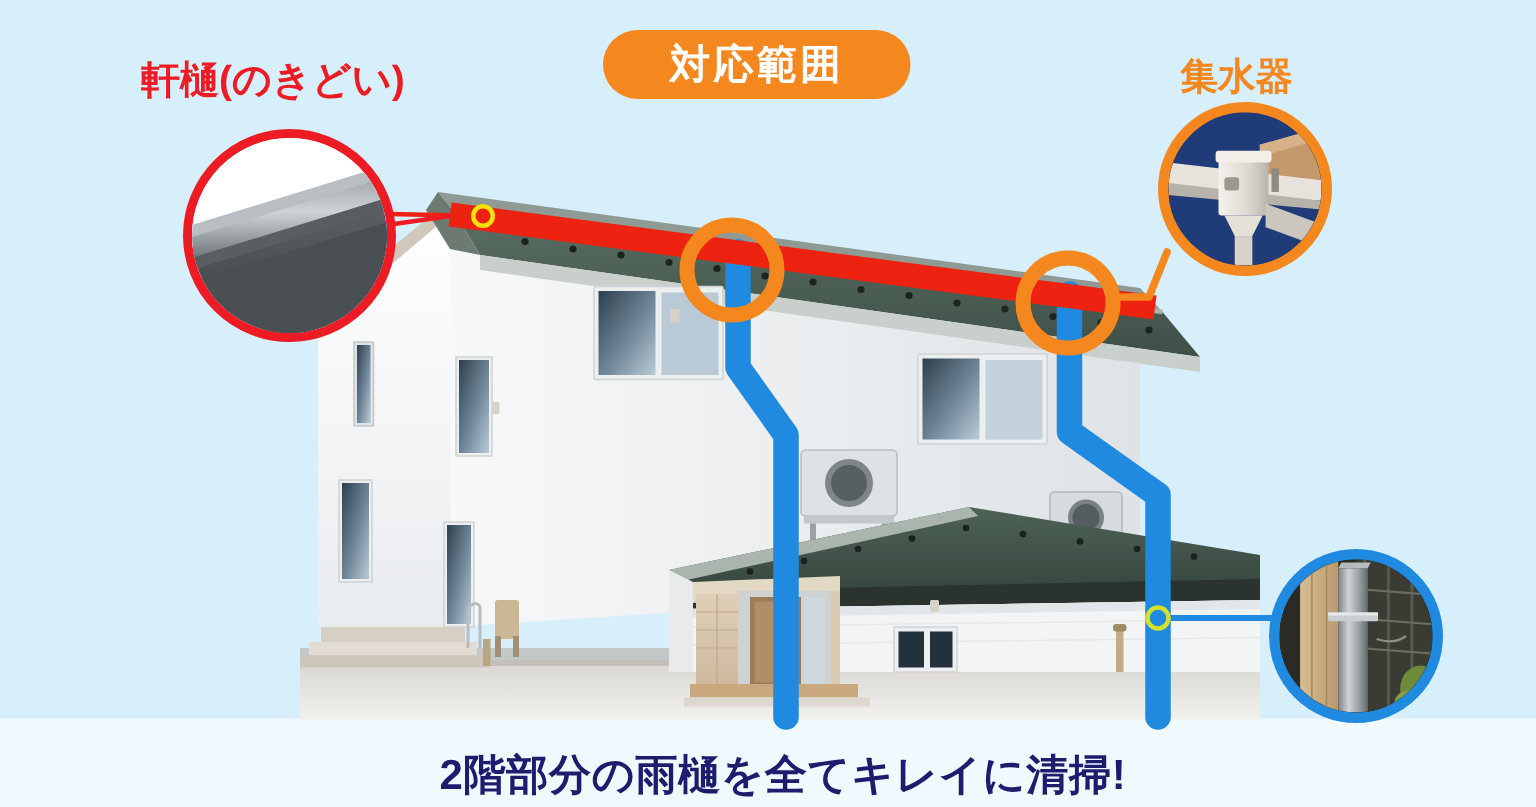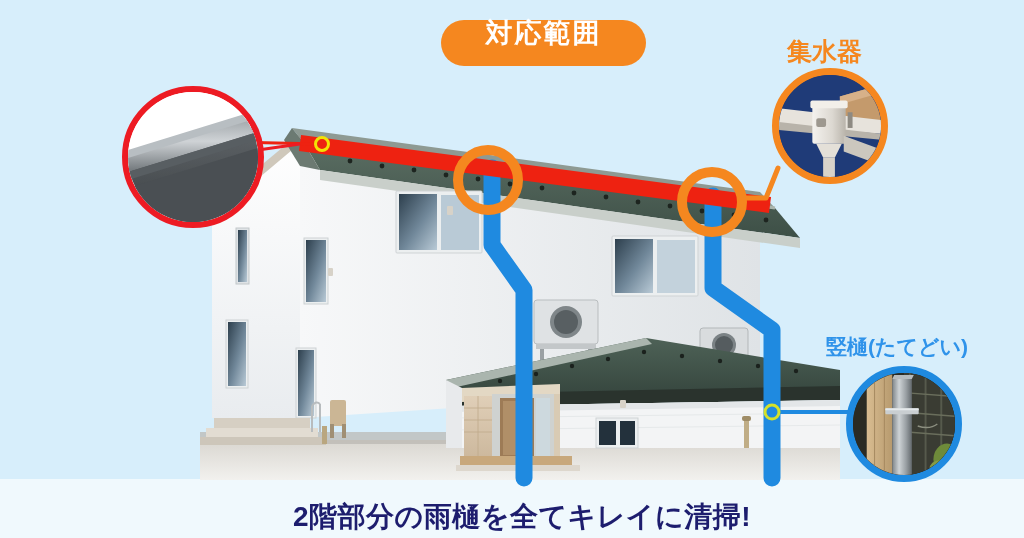--- a/index.html
+++ b/index.html
@@ -84,25 +84,25 @@
   }
   #label-tatedoi {
     left: 826px; top: 336px;
     font-size: 21px;
     color: #2f93ea;
   }
 
   
   #badge-scope {
     position: absolute;
-    left: 441px; top: 20px;
+    left: 402px; top: 20px;
     width: 205px; height: 46px;
     background: #f5871f;
     border-radius: 23px;
-    display: flex; justify-content: center;
+    display: flex; align-items: center; justify-content: center;
     z-index: 9;
   }
   #badge-scope .badge-text {
     color: #ffffff;
     font-size: 27px;
     font-weight: bold;
     letter-spacing: 2px;
     line-height: 1;
   }
 
@@ -452,24 +452,24 @@
         <polygon points="40,6 60,6 62,2 42,2" fill="#b6bbbe"></polygon>
 
         <rect x="33" y="36" width="34" height="6" rx="1" fill="#c9ced1"></rect>
         <rect x="33" y="36" width="34" height="2" fill="#e5e9eb"></rect>
 
         <path d="M66 54 Q78 58 86 52" fill="none" stroke="#8c8f80" stroke-width="1.5"></path>
       </svg>
     </div>
   </div>
 
+  <div class="label" id="label-nokidoi">軒樋(のきどい)</div>
 
   <div class="label" id="label-shusuiki">集水器</div>
 
-  <div class="label" id="label-tatedoi">竪樋(たてどい)</div>
 
   <div id="badge-scope">
     <span class="badge-text">対応範囲</span>
   </div>
 
   <div id="caption">2階部分の雨樋を全てキレイに清掃!</div>
 
 </div>
 
 </body></html>

